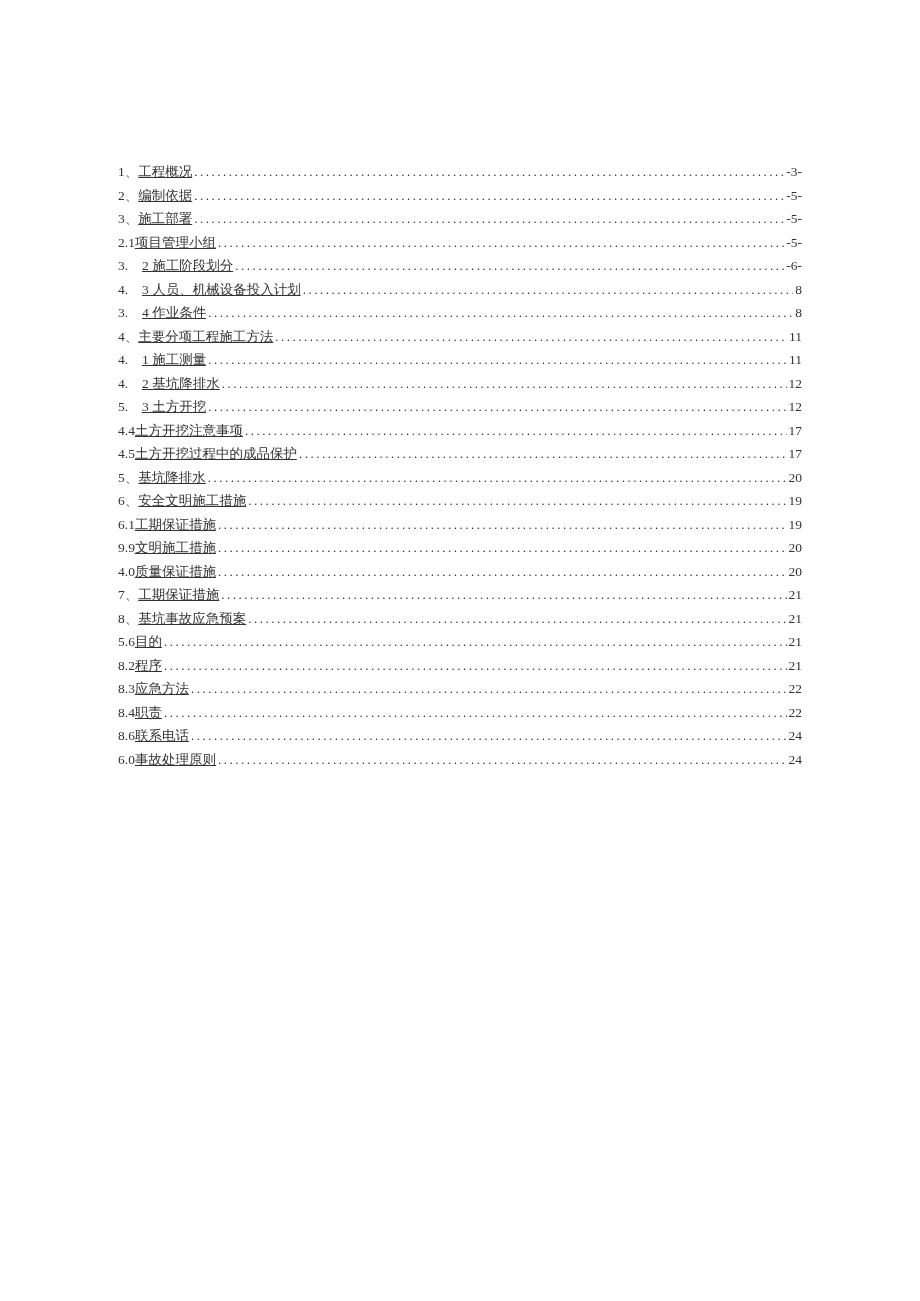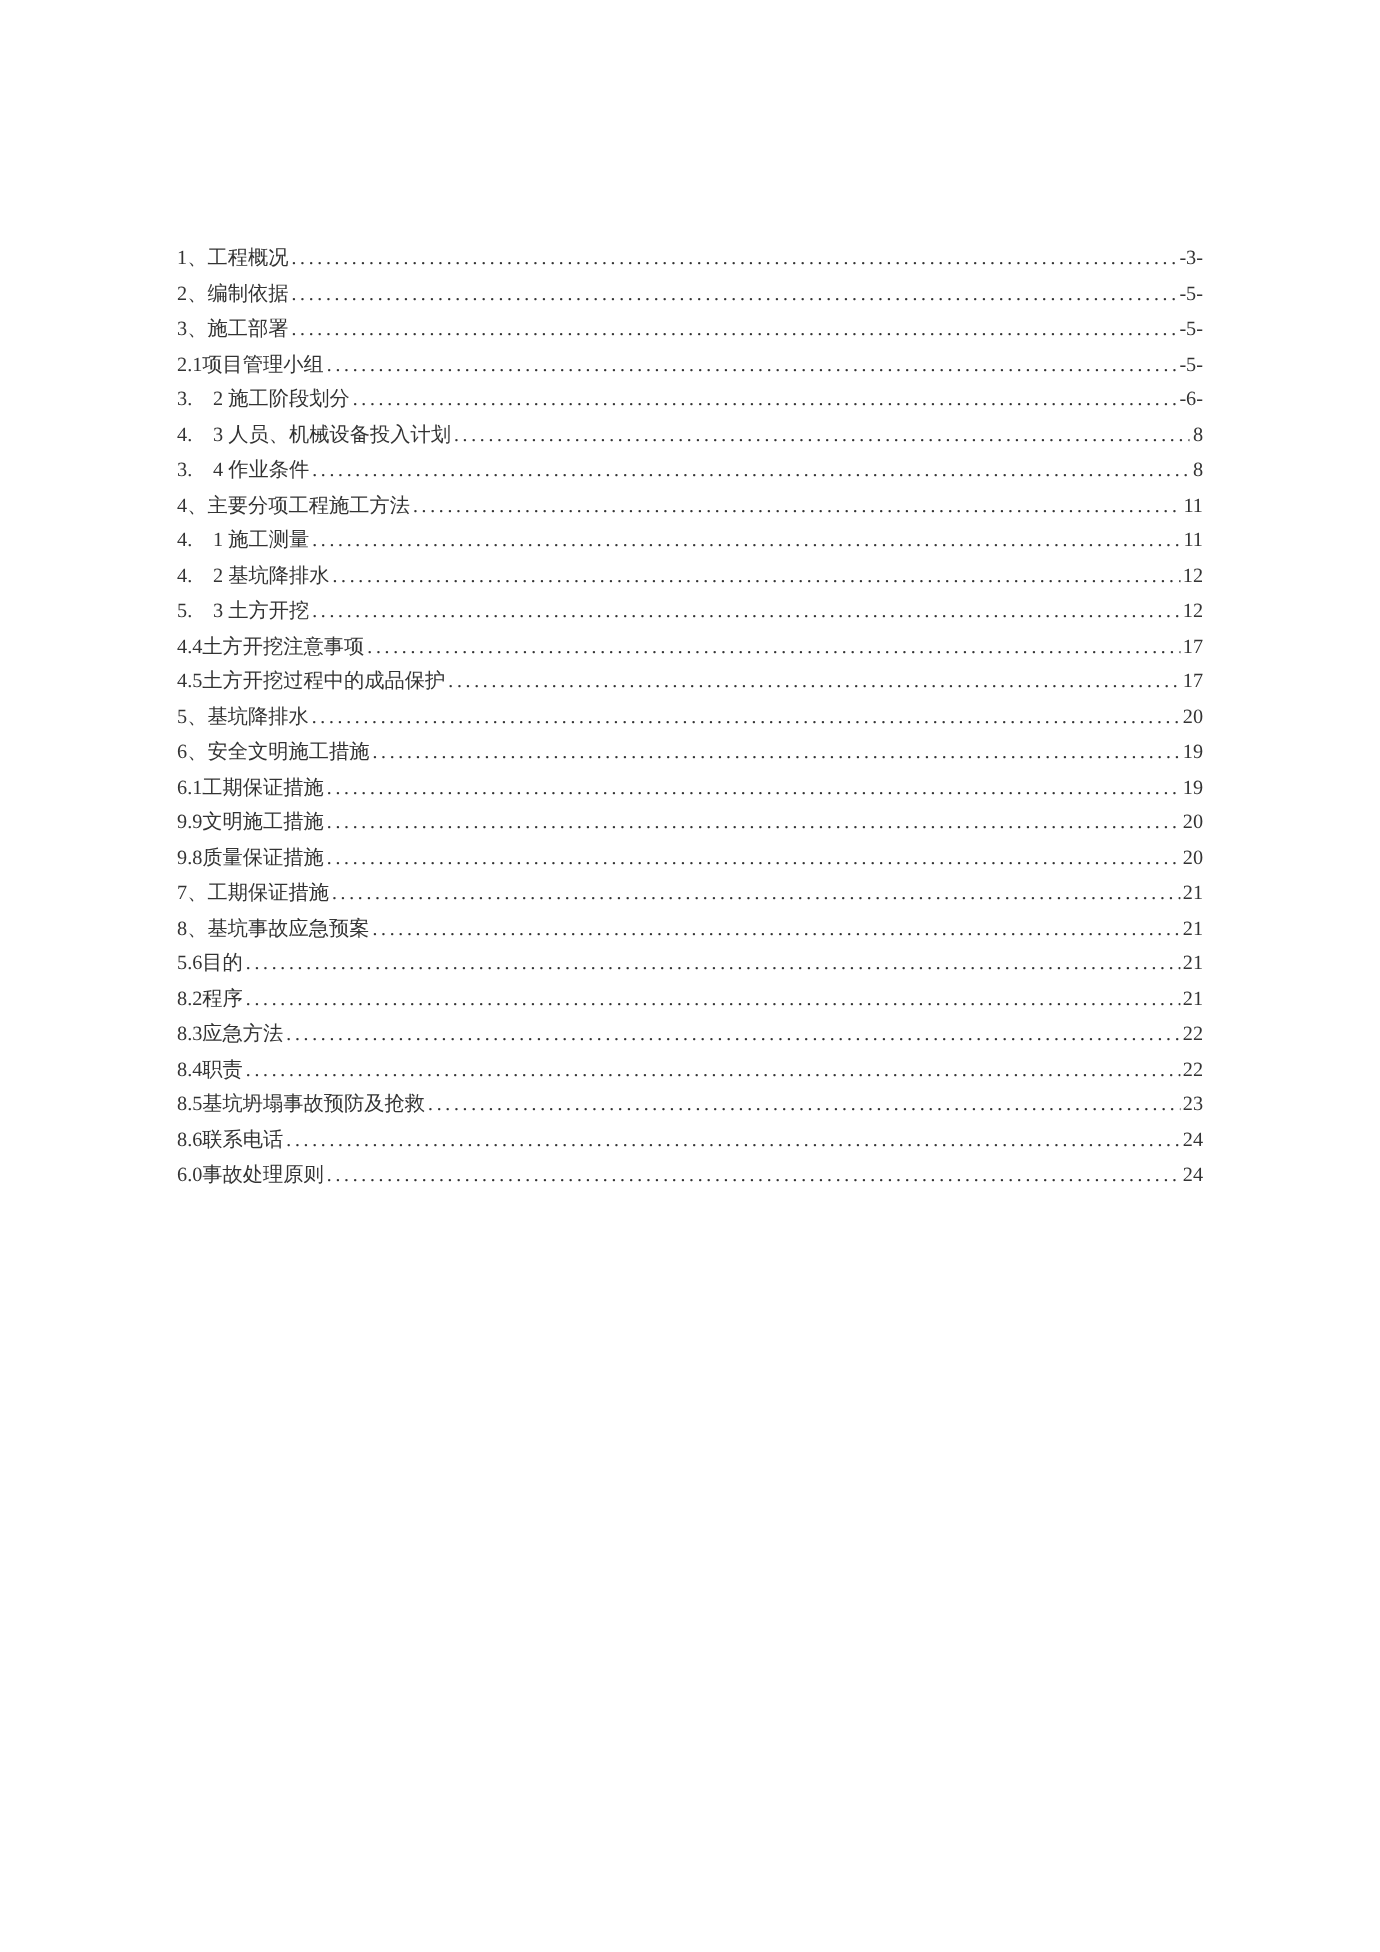--- a/index.html
+++ b/index.html
@@ -24,20 +24,21 @@
       color: #333333;
       line-height: 1;
       margin-bottom: 10px;
       white-space: nowrap;
     }
     .toc-prefix {
       flex-shrink: 0;
     }
     .toc-title {
       flex-shrink: 0;
+      text-decoration: underline;
     }
     .toc-leader {
       flex: 1;
       overflow: hidden;
       letter-spacing: 2.5px;
       color: #333333;
       margin: 0 2px;
       min-width: 0;
       font-size: 13px;
     }
@@ -153,21 +154,21 @@
       <span class="toc-leader"></span>
       <span class="toc-page">19</span>
     </div>
     <div class="toc-entry">
       <span class="toc-prefix">9.9 </span>
       <span class="toc-title">文明施工措施</span>
       <span class="toc-leader"></span>
       <span class="toc-page">20</span>
     </div>
     <div class="toc-entry">
-      <span class="toc-prefix">9.8 </span>
+      <span class="toc-prefix">4.0 </span>
       <span class="toc-title">质量保证措施</span>
       <span class="toc-leader"></span>
       <span class="toc-page">20</span>
     </div>
     <div class="toc-entry">
       <span class="toc-prefix">7、</span>
       <span class="toc-title">工期保证措施</span>
       <span class="toc-leader"></span>
       <span class="toc-page">21</span>
     </div>
@@ -193,26 +194,20 @@
       <span class="toc-prefix">8.3 </span>
       <span class="toc-title">应急方法</span>
       <span class="toc-leader"></span>
       <span class="toc-page">22</span>
     </div>
     <div class="toc-entry">
       <span class="toc-prefix">8.4 </span>
       <span class="toc-title">职责</span>
       <span class="toc-leader"></span>
       <span class="toc-page">22</span>
-    </div>
-    <div class="toc-entry">
-      <span class="toc-prefix">8.5 </span>
-      <span class="toc-title">基坑坍塌事故预防及抢救</span>
-      <span class="toc-leader"></span>
-      <span class="toc-page">23</span>
     </div>
     <div class="toc-entry">
       <span class="toc-prefix">8.6 </span>
       <span class="toc-title">联系电话</span>
       <span class="toc-leader"></span>
       <span class="toc-page">24</span>
     </div>
     <div class="toc-entry">
       <span class="toc-prefix">6.0 </span>
       <span class="toc-title">事故处理原则</span>

